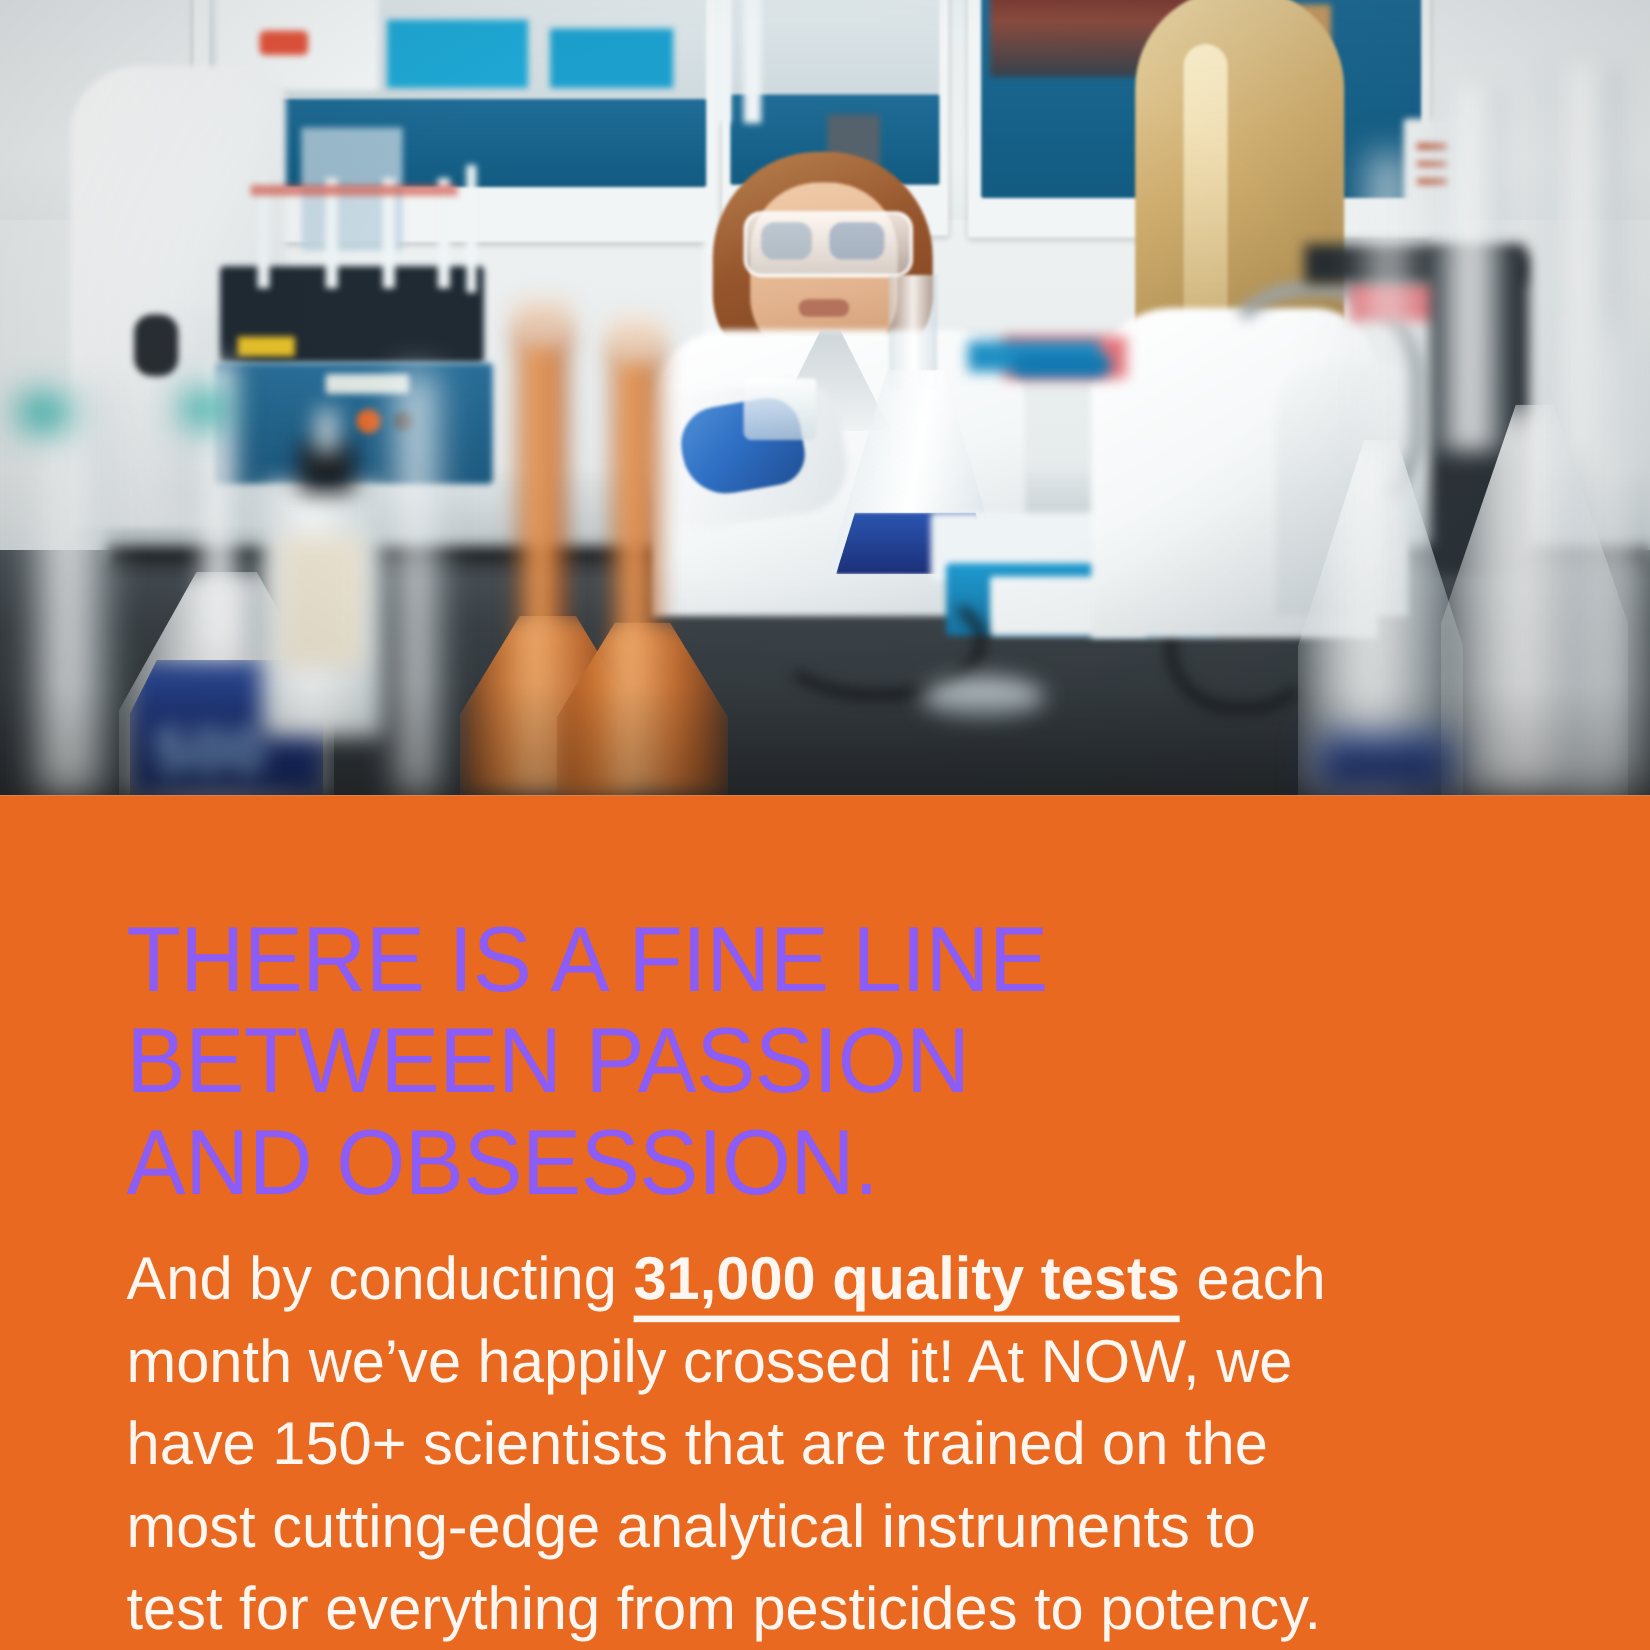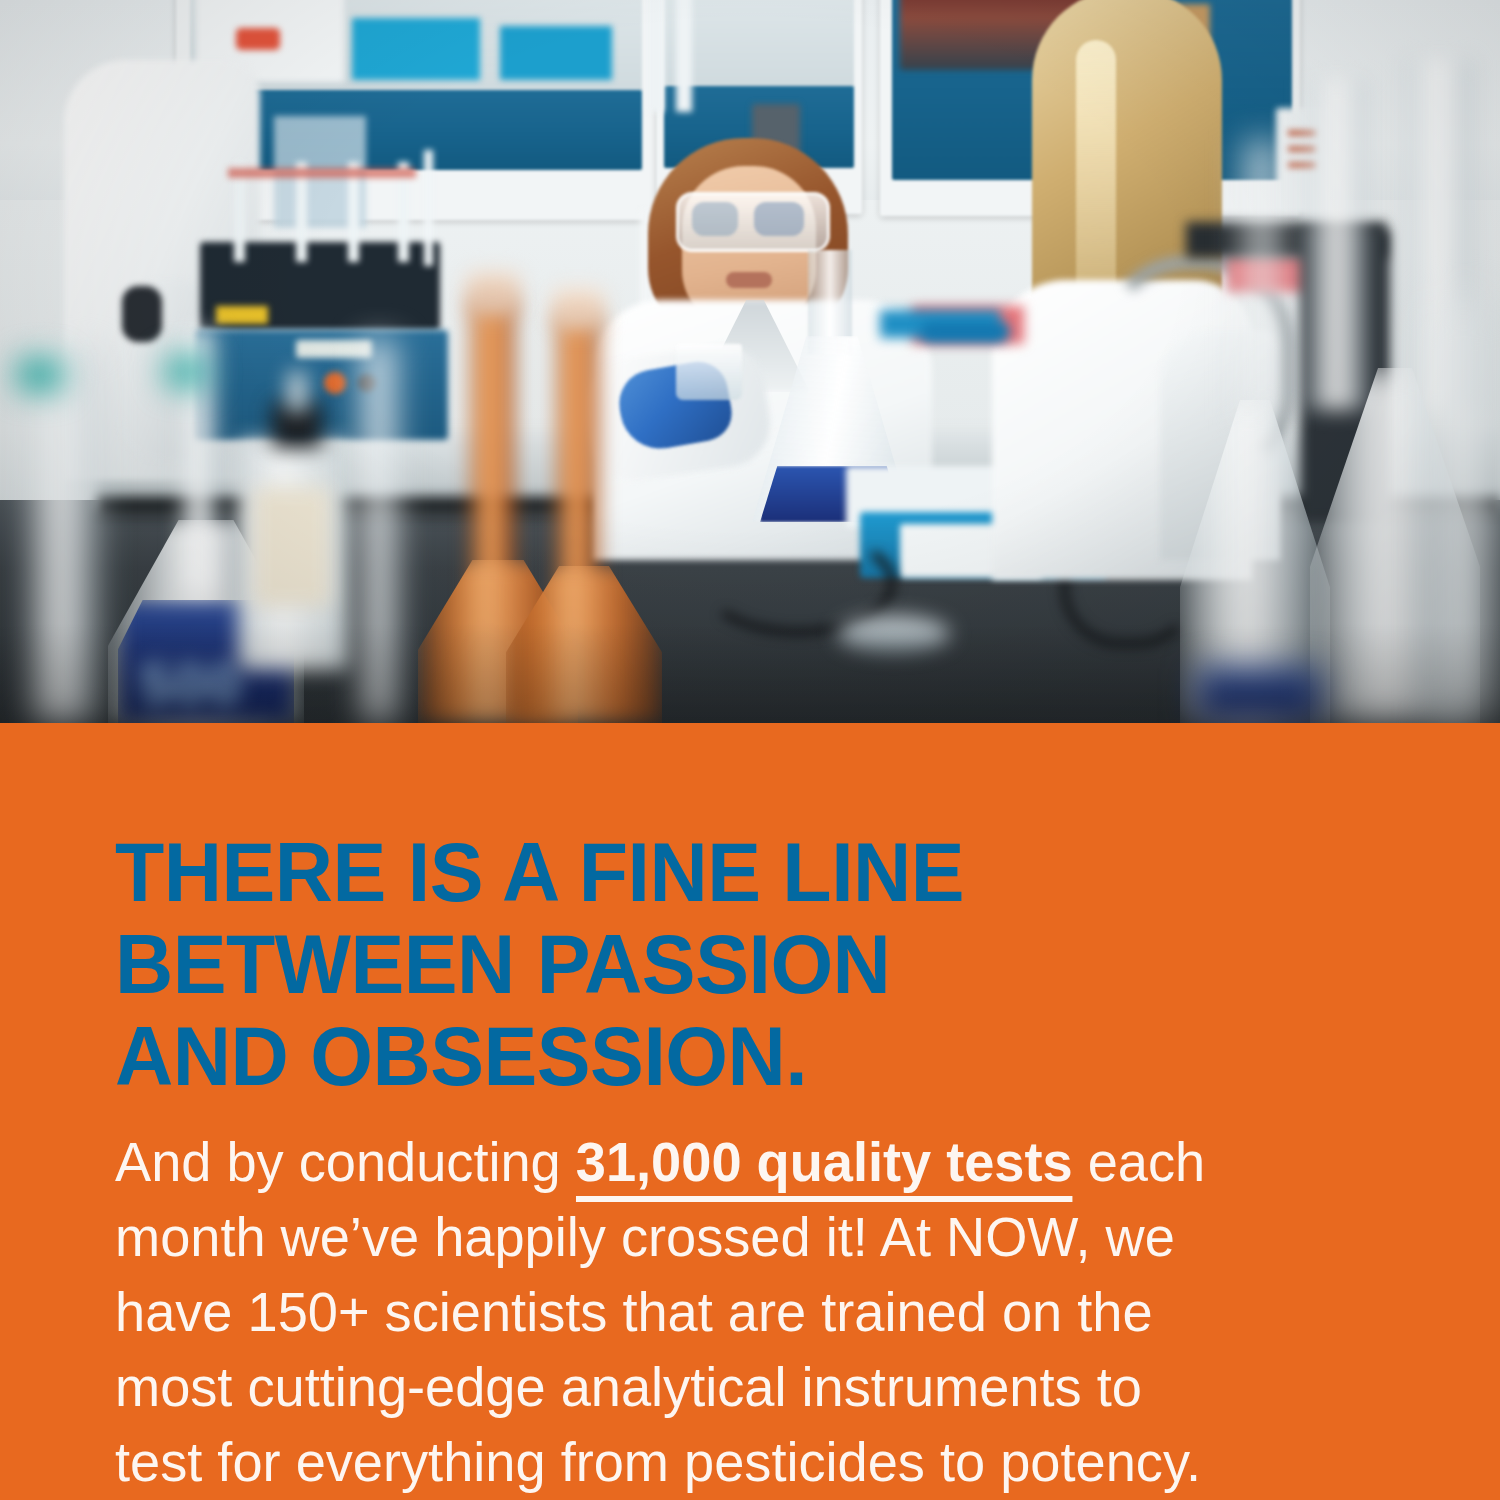--- a/index.html
+++ b/index.html
@@ -43,21 +43,21 @@
   .flask-clear{background:linear-gradient(90deg,
       rgba(214,224,228,.35) 0%, rgba(248,252,253,.85) 30%,
       rgba(255,255,255,.95) 48%, rgba(214,226,231,.65) 78%,
       rgba(170,186,192,.35) 100%);}
 
   
   #panel{position:absolute;left:0;top:723px;width:1500px;height:777px;
          background:#e8691f;}
 
   #headline{position:absolute;left:115px;top:770px;width:1290px;
-      color:#0369a1;font-weight:700;font-size:84px;line-height:92px;
+      color:#8b5cf6;font-weight:400;font-size:84px;line-height:92px;
       letter-spacing:-0.5px;
       font-family:"Liberation Sans",sans-serif;
       -webkit-font-smoothing:antialiased;}
   #headline .hl-line{display:block;white-space:nowrap;
       transform:scaleX(.96);transform-origin:left center;}
 
   #body-copy{position:absolute;left:115px;top:1070px;width:1265px;
       color:#fdf6f1;font-size:55px;line-height:75px;font-weight:400;
       font-family:"Liberation Sans",sans-serif;}
   #body-copy .bc-line{display:block;white-space:nowrap;

